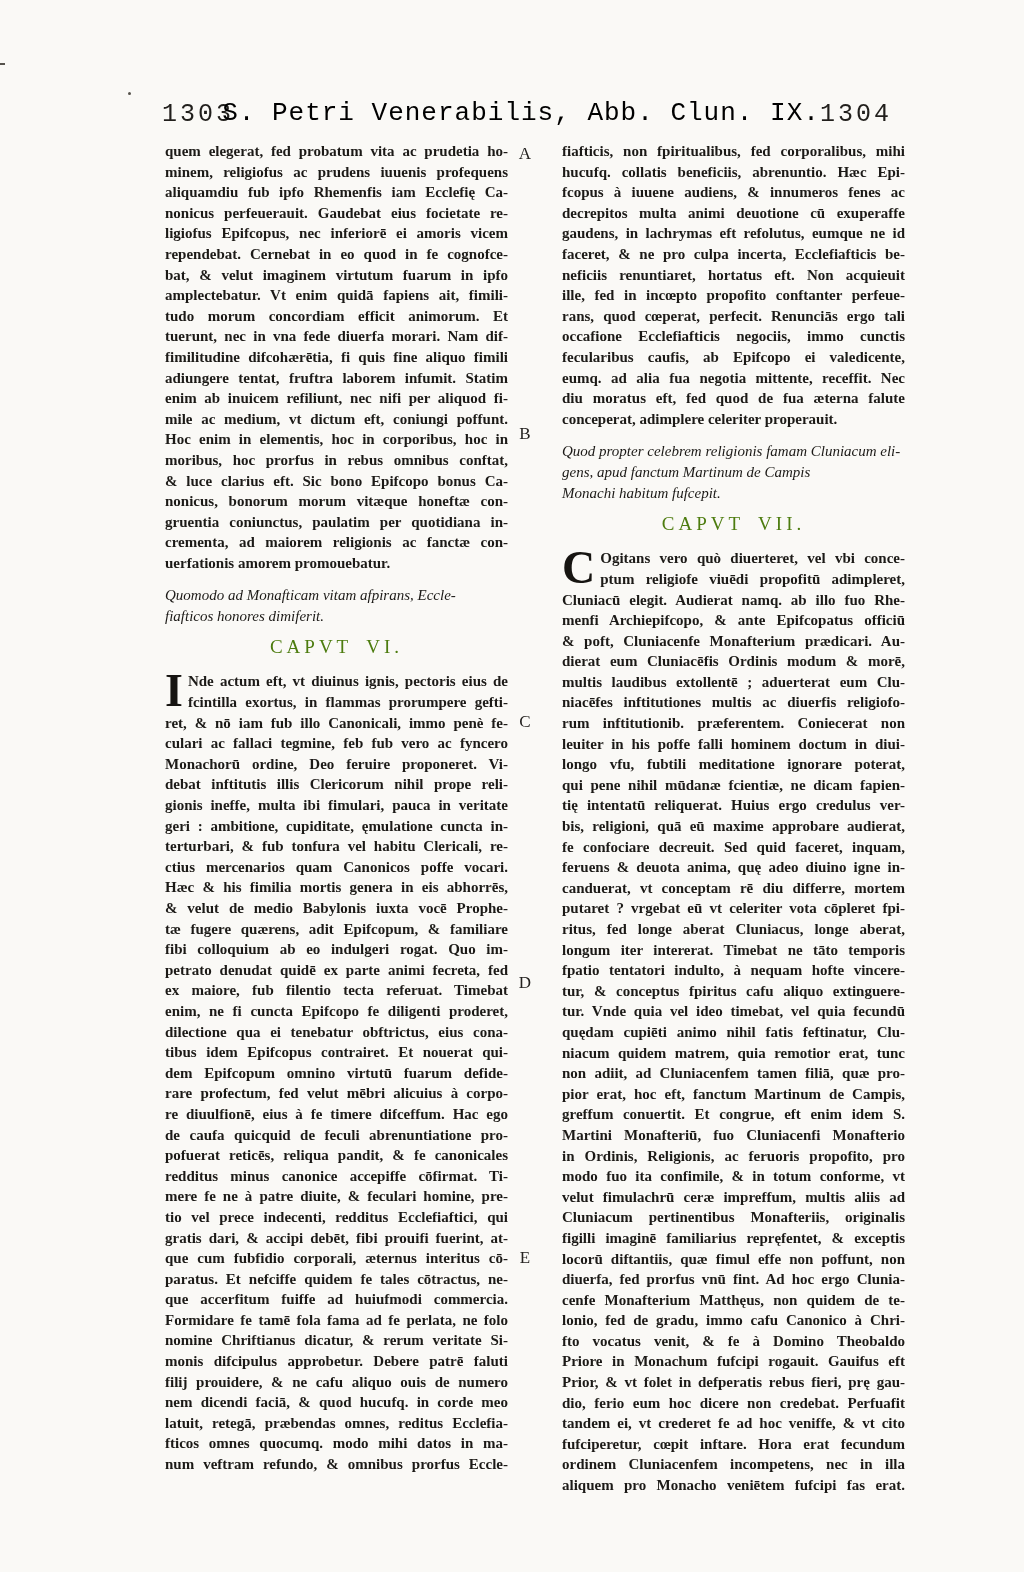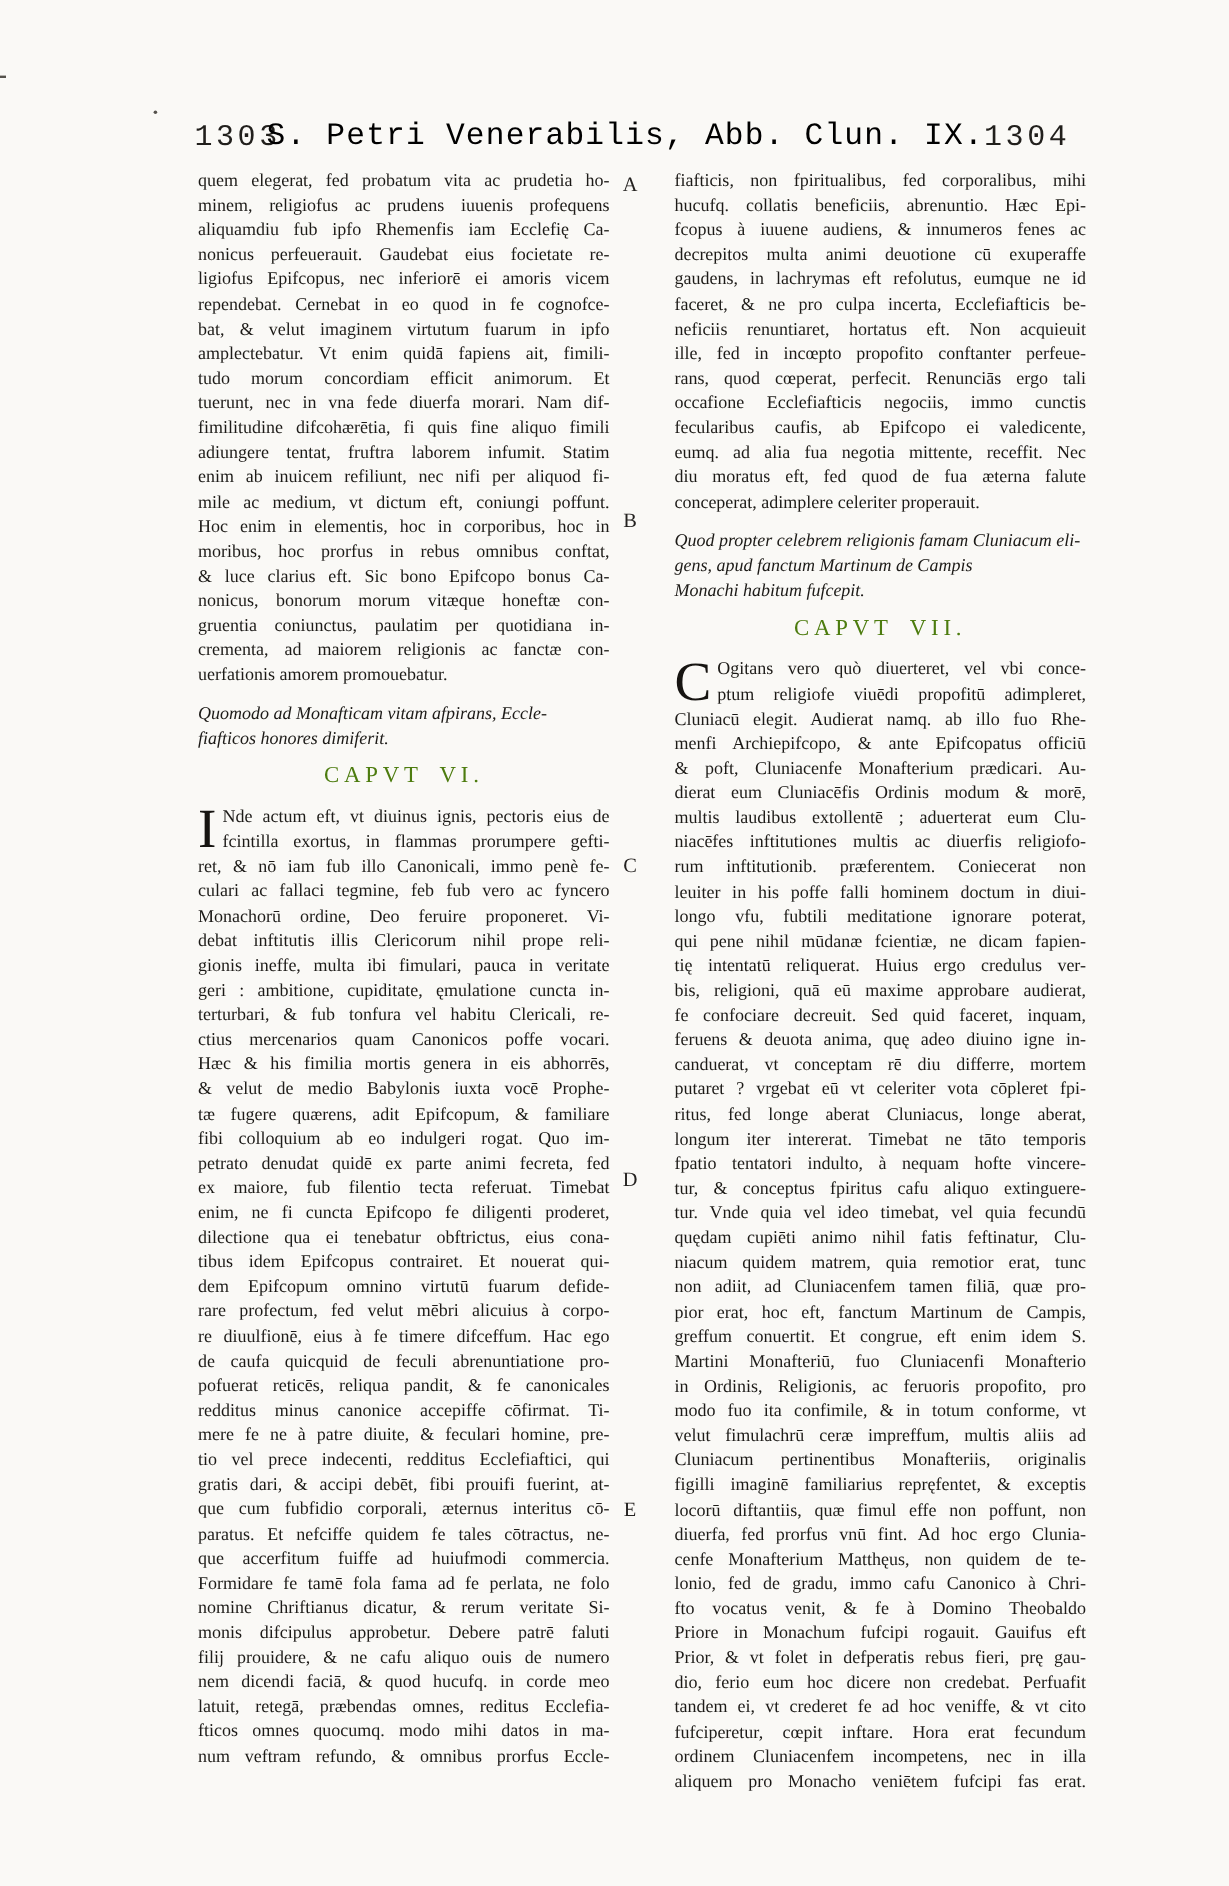--- a/index.html
+++ b/index.html
@@ -11,21 +11,21 @@
   }
   #header{position:absolute;left:0;top:98px;width:1024px;height:40px;font-family:Liberation Mono, monospace;}
   .folio{position:absolute;font-size:25px;letter-spacing:3px;color:#211f1c;}
   #folio-left{left:162px;top:2px;}
   #folio-right{right:132px;top:2px;}
   #page-title{position:absolute;left:165px;width:712px;text-align:center;top:0;
     font-size:26px;letter-spacing:1px;color:#000000;}
   .col{position:absolute;top:141px;width:343px;font-size:15px;line-height:20.6px;}
   #col-left{left:165px;}
   #col-right{left:534px;margin-left:28px;}
-  .para{margin:0;}
+  .para{margin:0;font-weight:bold;}
   .line{
     text-align:justify;text-align-last:justify;
     height:20.6px;overflow:visible;white-space:nowrap;
   }
   .line.j{white-space:normal;}
   .lastline{text-align-last:left;}
   .dropcap{
     float:left;font-size:46px;line-height:37px;
     padding:1px 5px 0 0;color:#161411;
   }

